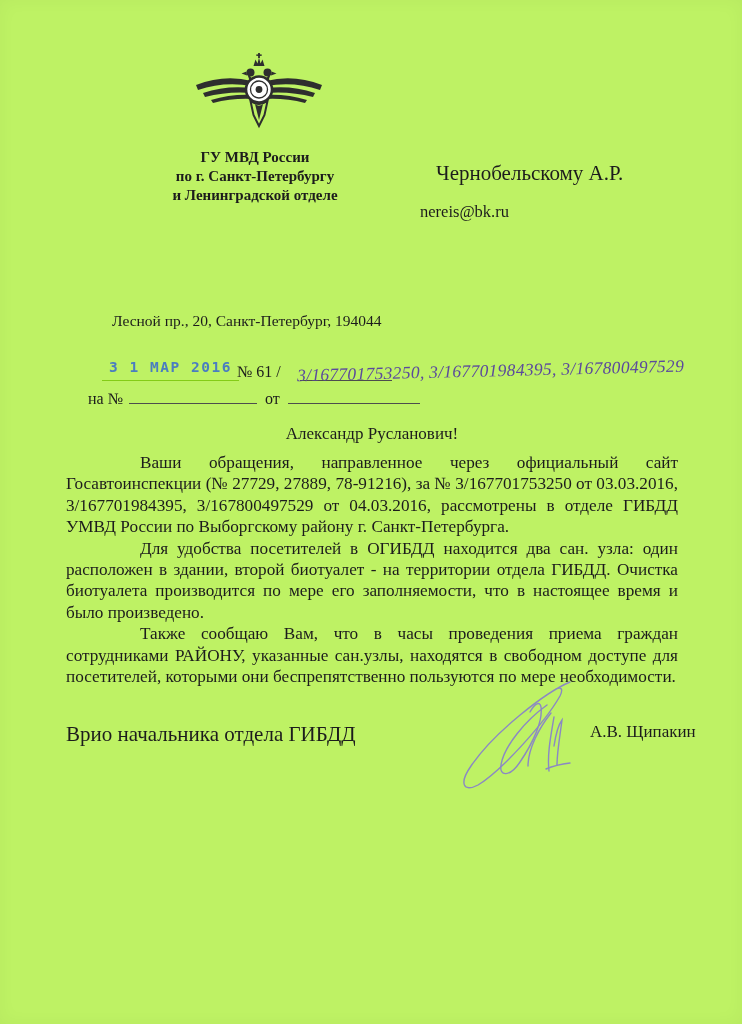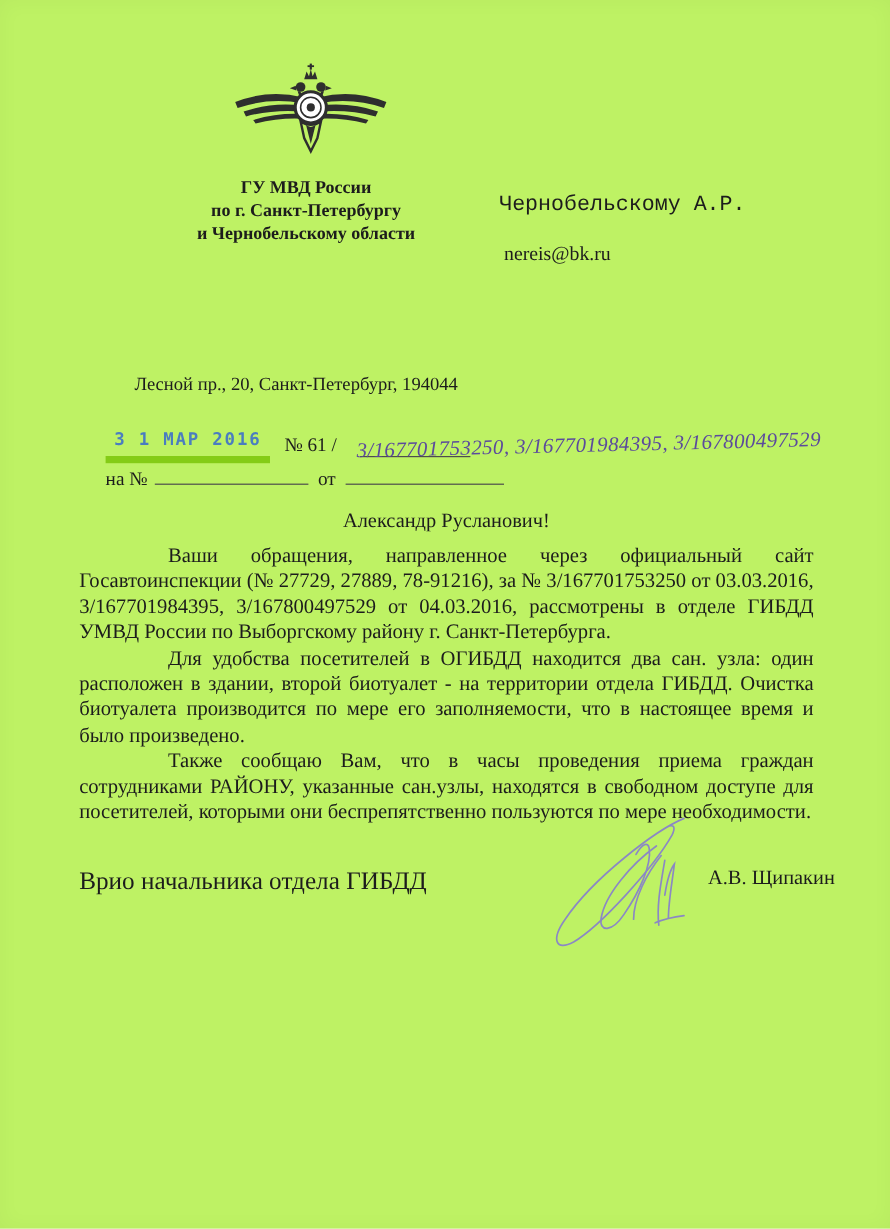--- a/index.html
+++ b/index.html
@@ -56,39 +56,38 @@
   .postal-address {
     position: absolute;
     left: 112px;
     top: 312px;
     font-size: 15.5px;
   }
 
   
   .addressee-name {
     position: absolute;
-    left: 416px;
+    left: 436px;
     top: 161px;
-    font-size: 18px;
-    font-family: Liberation Mono, monospace;
+    font-size: 21px;
   }
   .addressee-email {
     position: absolute;
     left: 420px;
     top: 202px;
     font-size: 16.5px;
   }
 
   
   .stamp-line {
     position: absolute;
-    left: 88px;
+    left: 102px;
     top: 358px;
     width: 137px;
-    border-bottom: 6px solid #84cc16;
+    border-bottom: 1px solid #84cc16;
     height: 22px;
     text-align: center;
   }
   .stamp-date {
     font-family: "DejaVu Sans Mono", monospace;
     font-weight: bold;
     font-size: 14.5px;
     letter-spacing: 1.5px;
     color: #4a7dc0;
     white-space: nowrap;
@@ -221,21 +220,21 @@
     </g>
 
     <circle cx="65" cy="37.5" r="13" fill="#fefefe" stroke="#2e2e2e" stroke-width="2.6"></circle>
     <circle cx="65" cy="37.5" r="8.5" fill="none" stroke="#2e2e2e" stroke-width="1.3"></circle>
     <circle cx="65" cy="37.5" r="3.4" fill="#2e2e2e"></circle>
   </svg>
 
   <div class="org-top">
     <div>ГУ МВД России</div>
     <div>по г. Санкт-Петербургу</div>
-    <div>и Чернобельскому области</div>
+    <div>и Ленинградской отделе</div>
   </div>
 
   <div class="addressee-name">Чернобельскому А.Р.</div>
   <div class="addressee-email">nereis@bk.ru</div>
 
 
   <div class="postal-address">Лесной пр., 20, Санкт-Петербург, 194044</div>
 
   <div class="stamp-line">
     <span class="stamp-date">3 1 МАР 2016</span>

